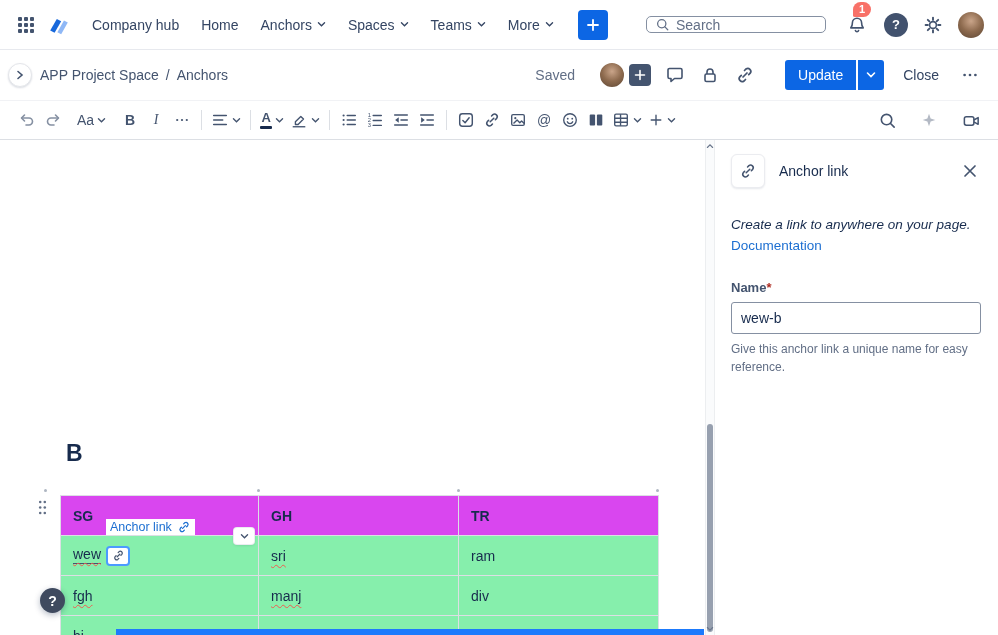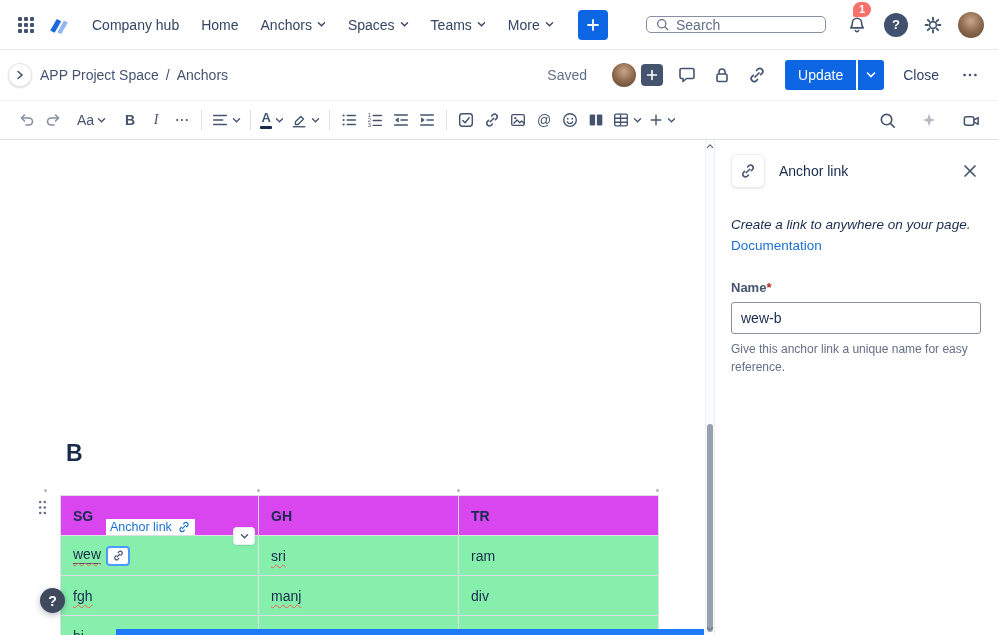--- a/index.html
+++ b/index.html
@@ -42,21 +42,21 @@
                   color:#44546f; display:flex; align-items:center; justify-content:center; }
   .breadcrumb { display:flex; align-items:center; gap:7px; font-size:14px; color:#44546f; }
   .crumb { background:none; border:none; font-size:14px; color:#44546f; }
   .ph-right { margin-left:auto; display:flex; align-items:center; gap:9px; }
   .saved { font-size:14px; color:#626f86; margin-right:14px; }
   .collab-avatar { width:28px; height:28px; border-radius:50%; border:2px solid #fff;
                    background:radial-gradient(circle at 50% 35%, #caa58a 0%, #8d6a4e 50%, #5d4634 100%); }
   .invite-btn { width:26px; height:26px; border-radius:6px; background:#44546f; color:#fff;
                 border:2px solid #fff; margin-left:-8px; display:flex; align-items:center;
                 justify-content:center; }
-  .update-group { display:flex; margin-left:6px; }
+  .update-group { display:flex; margin-left:18px; }
   .update-btn { height:30px; padding:0 13px; background:#0c66e4; color:#fff; font-size:14px;
                 font-weight:500; border:none; border-radius:3px 0 0 3px; }
   .update-chev { width:26px; height:30px; background:#0c66e4; color:#fff; border:none;
                  border-radius:0 3px 3px 0; margin-left:2px; display:flex; align-items:center;
                  justify-content:center; }
   .close-btn { background:none; border:none; font-size:14px; color:#344563; padding:4px 10px; }
 
   
   .edit-toolbar { position:absolute; top:100px; left:0; right:0; height:40px; background:#fff;
                   border-top:1px solid #f1f2f5; border-bottom:1px solid #dcdfe4; display:flex;

